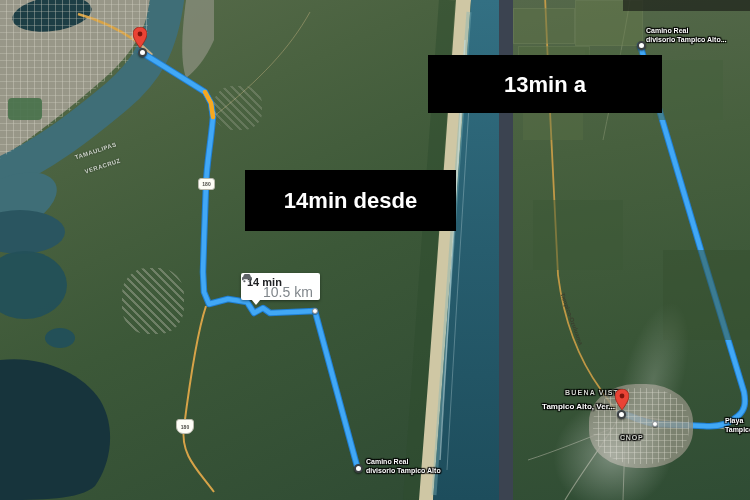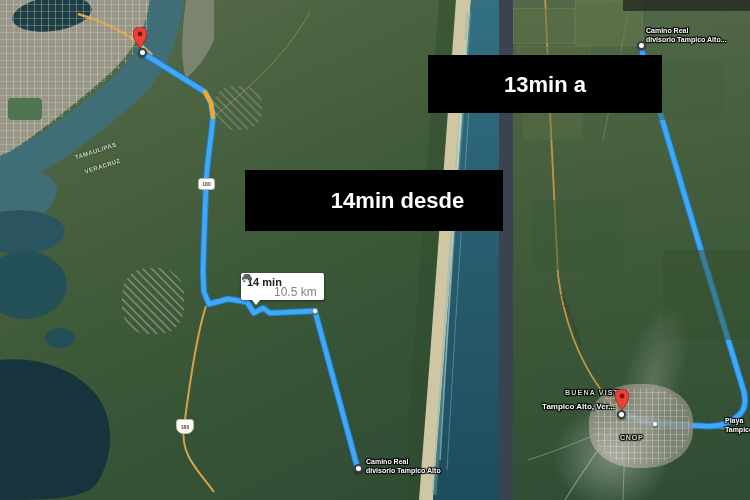--- a/index.html
+++ b/index.html
@@ -8,29 +8,29 @@
   .panel{position:absolute;top:0;height:500px;overflow:hidden;}
   #panel-left{left:0;width:499px;background:linear-gradient(155deg,#5a6d4c 0%,#4a6240 28%,#3c5838 55%,#30４c33 80%,#2e4a33 100%);}
   #panel-left{background:linear-gradient(155deg,#5a6d4c 0%,#4a6240 28%,#3c5838 55%,#2e4a33 100%);}
   #panel-right{left:513px;width:264px;background:linear-gradient(170deg,#55684a 0%,#47603e 30%,#3a5637 65%,#2f4c34 100%);}
   #divider{position:absolute;left:499px;top:0;width:14px;height:500px;background:#3b4350;z-index:40;}
   svg{position:absolute;left:0;top:0;display:block;}
 
   
   .overlay-box{position:absolute;background:#000;color:#fff;text-align:center;z-index:60;
                display:flex;flex-direction:column;justify-content:center;}
-  #ov-left{left:245px;top:170px;width:211px;height:61px;font-size:22px;line-height:28px;font-weight:600;padding-left:47px;}
+  #ov-left{left:245px;top:170px;width:211px;height:61px;font-size:22px;line-height:28px;font-weight:600;}
   #ov-right{left:428px;top:55px;width:234px;height:58px;font-size:22px;line-height:27px;font-weight:600;}
 
   
   .badge{position:absolute;background:#fff;border-radius:2px;box-shadow:0 1px 3px rgba(0,0,0,.45);
          padding:3px 7px 3px 6px;z-index:30;}
   .badge .row{display:flex;align-items:center;gap:4px;}
   .badge .dur{font-size:11px;font-weight:bold;color:#202124;white-space:nowrap;}
-  .badge .dist{font-size:12px;color:#80868b;margin-left:27px;line-height:9px;white-space:nowrap;}
+  .badge .dist{font-size:14px;color:#80868b;margin-left:16px;line-height:9px;white-space:nowrap;}
   .badge .tail{position:absolute;bottom:-5px;width:0;height:0;border-left:5px solid transparent;
                border-right:5px solid transparent;border-top:6px solid #fff;}
   #badge-left{left:241px;top:273px;} #badge-left .tail{left:10px;}
 
   
   .maplabel{position:absolute;font-size:7px;font-weight:bold;color:#fff;line-height:9px;
             text-shadow:0 0 2px #000,1px 1px 1px #000,-1px -1px 1px #000,1px -1px 1px #000,-1px 1px 1px #000;
             white-space:nowrap;z-index:25;}
   .graylabel{color:#d3d6cf;font-weight:bold;letter-spacing:1.2px;}
   .statelabel{position:absolute;font-size:6px;font-weight:bold;color:#e4e8e2;opacity:.85;letter-spacing:.5px;

